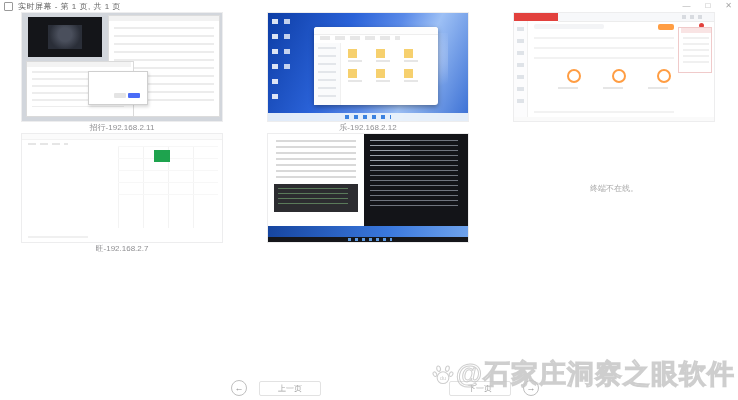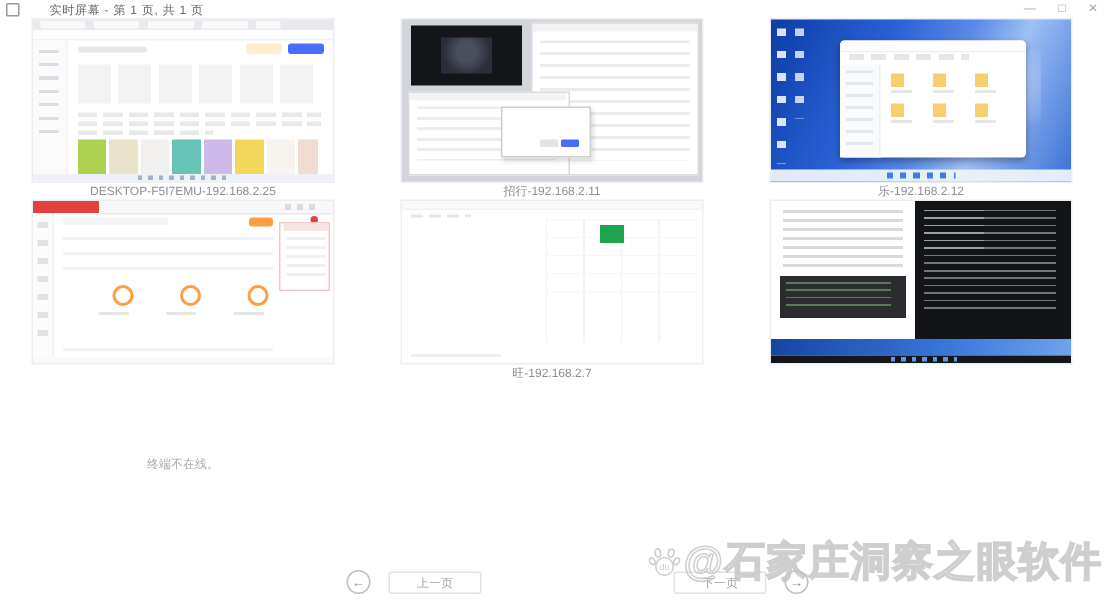--- a/index.html
+++ b/index.html
@@ -1,19 +1,19 @@
 <!DOCTYPE html>
 <html><head>
 <meta charset="utf-8">
 <style>
   html,body{margin:0;padding:0;background:#fff;width:738px;height:400px;overflow:hidden;
     font-family:"Liberation Sans","DejaVu Sans",sans-serif;position:relative;}
   .abs{position:absolute;}
   
-  .titlebar{position:absolute;top:0;left:0;right:0;height:13px;display:flex;align-items:center;gap:20px;padding-left:4px;}
+  .titlebar{position:absolute;top:0;left:0;right:0;height:13px;display:flex;align-items:center;gap:5px;padding-left:4px;}
   .app-icon{width:7px;height:7px;border:1px solid #9a9a9a;border-radius:1px;display:inline-block;}
   .title{font-size:8px;color:#666;letter-spacing:.5px;}
   .controls{position:absolute;right:6px;top:1px;display:flex;gap:15px;color:#a6a6a6;font-size:8px;line-height:10px;}
   .controls span{cursor:default;}
   
   .grid{position:absolute;top:13px;left:22px;width:692px;display:grid;grid-template-columns:200px 200px 200px;column-gap:46px;}
   .tile{width:200px;height:121px;}
   .thumb{position:relative;width:200px;height:108px;background:#fff;box-shadow:0 0 0 1px #ededee;overflow:hidden;}
   .thumb.offline-thumb{box-shadow:none;background:transparent;display:flex;align-items:center;justify-content:center;}
   .offline-text{font-size:8px;color:#a8a8a8;}
@@ -36,40 +36,20 @@
   <span class="title">实时屏幕 - 第 1 页, 共 1 页</span>
   <div class="controls">
     <span>—</span>
     <span>□</span>
     <span>✕</span>
   </div>
 </div>
 
 <div class="grid">
 
-  <div class="tile">
-    <div class="thumb">
-      <div class="abs" style="inset:0 0 auto 0;height:7px;background:#e7e9ec"></div>
-      <div class="abs" style="top:1px;left:5px;width:160px;height:5px;background:repeating-linear-gradient(to right,#f8f9fa 0 30px,#e7e9ec 30px 36px)"></div>
-      <div class="abs" style="top:7px;left:0;right:0;height:6px;background:#fdfdfd;border-bottom:1px solid #f1f1f1"></div>
-      <div class="abs" style="top:14px;left:0;bottom:5px;width:22px;background:#fbfbfc;border-right:1px solid #f2f2f2"></div>
-      <div class="abs" style="top:20px;left:4px;width:13px;height:62px;background:repeating-linear-gradient(to bottom,#d9dce2 0 2px,transparent 2px 9px)"></div>
-      <div class="abs" style="top:16px;right:34px;width:24px;height:7px;background:#fdeecf;border-radius:2px"></div>
-      <div class="abs" style="top:16px;right:6px;width:24px;height:7px;background:#4a6cf7;border-radius:2px"></div>
-      <div class="abs" style="top:18px;left:30px;width:46px;height:4px;background:#e8e8e8;border-radius:2px"></div>
-      <div class="abs" style="top:30px;left:30px;right:8px;height:26px;background:repeating-linear-gradient(to right,#f3f3f4 0 22px,transparent 22px 27px)"></div>
-      <div class="abs" style="top:62px;left:30px;right:8px;height:3px;background:repeating-linear-gradient(to right,#e9e9e9 0 13px,transparent 13px 17px)"></div>
-      <div class="abs" style="top:68px;left:30px;right:8px;height:3px;background:repeating-linear-gradient(to right,#e9e9e9 0 13px,transparent 13px 17px)"></div>
-      <div class="abs" style="top:74px;left:30px;width:90px;height:3px;background:repeating-linear-gradient(to right,#e9e9e9 0 13px,transparent 13px 17px)"></div>
-      <div class="abs" style="top:80px;left:30px;height:24px;width:160px;background:linear-gradient(to right,#aed14f 0 19px,#fff 19px 21px,#e8e3c9 21px 40px,#fff 40px 42px,#f2f0ef 42px 61px,#fff 61px 63px,#67c3b6 63px 82px,#fff 82px 84px,#cdb9ea 84px 103px,#fff 103px 105px,#f3d65c 105px 124px,#fff 124px 126px,#f7f4f0 126px 145px,#fff 145px 147px,#efdcd2 147px 160px)"></div>
-      <div class="abs" style="left:0;right:0;bottom:0;height:5px;background:#eef1f5"></div>
-      <div class="abs" style="bottom:1px;left:70px;width:60px;height:3px;background:repeating-linear-gradient(to right,#9fb3cc 0 3px,transparent 3px 7px)"></div>
-    </div>
-    <div class="cap">DESKTOP-F5I7EMU-192.168.2.25</div>
-  </div>
 
 
   <div class="tile">
     <div class="thumb" style="background:#d2d6dc">
       <div class="abs" style="top:2px;left:86px;right:2px;bottom:4px;background:#fff;border:1px solid #dcdcdc"></div>
       <div class="abs" style="top:3px;left:87px;right:3px;height:5px;background:#f2f2f2"></div>
       <div class="abs" style="top:14px;left:92px;right:8px;height:80px;background:repeating-linear-gradient(to bottom,#ececec 0 2px,transparent 2px 8px)"></div>
       <div class="abs" style="top:4px;left:6px;width:74px;height:40px;background:#141519"></div>
       <div class="abs" style="top:12px;left:26px;width:34px;height:24px;background:radial-gradient(circle at 50% 40%,#4a4f5c 0 30%,#2a2e38 70%)"></div>
       <div class="abs" style="top:48px;left:4px;width:106px;height:54px;background:#fff;border:1px solid #dadada"></div>

